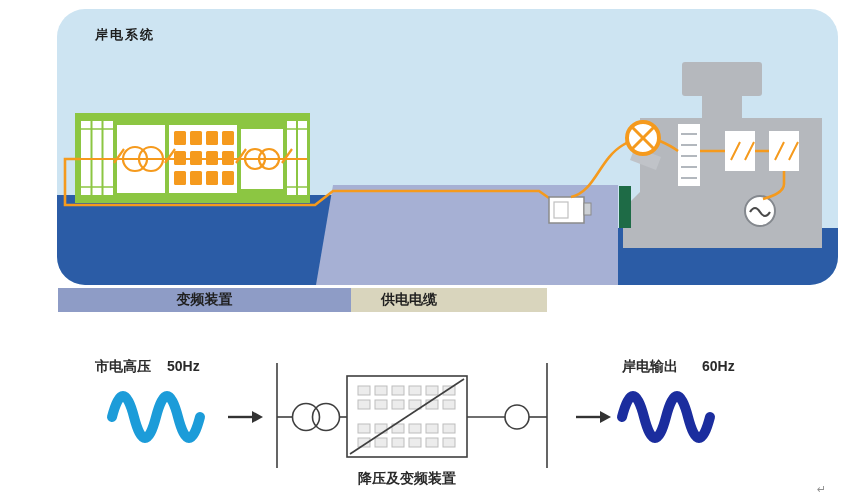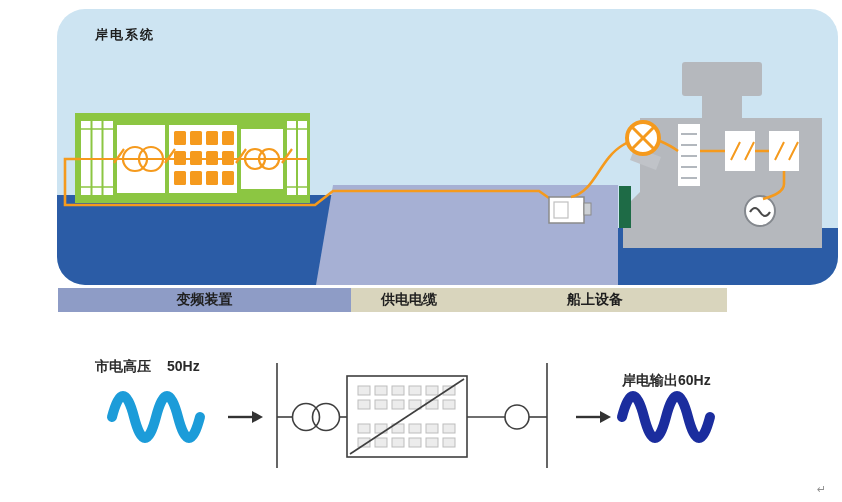--- a/index.html
+++ b/index.html
@@ -19,21 +19,21 @@
   .seg { display:flex; align-items:center; font-size:14px; font-weight:bold; color:#1f1f1f; height:24px; }
   .seg-1 { width:293px; justify-content:center; background:#8E9CC6; }
   .seg-2 { width:196px; padding-left:30px; background:#D9D5BD; }
   .seg-3 { width:125px; justify-content:center; background:#ffffff; border:1px solid #c6c6c6; }
   .seg-4 { width:180px; padding-left:20px; background:#D9D5BD; }
 
   
   .flow-svg { position:absolute; left:0; top:350px; }
   .flow-label { position:absolute; display:flex; font-size:14px; font-weight:bold; color:#2a2a2a; }
   .in-label  { left:95px;  top:358px; gap:16px; }
-  .out-label { left:622px; top:372px; }
+  .out-label { left:622px; top:358px; gap:24px; }
   .device-label { left:327px; top:470px; width:160px; justify-content:center; }
   .artifact { position:absolute; left:817px; top:483px; font-size:11px; color:#909090; }
 </style>
 </head>
 <body>
 
 <div class="stage">
 
   <div class="panel">
     <div class="panel-title">岸电系统</div>
@@ -142,23 +142,20 @@
       </g>
     </svg>
   </div>
 
   <div class="legend">
     <div class="seg seg-1">
       <span>变频装置</span>
     </div>
     <div class="seg seg-2">
       <span>供电电缆</span>
-    </div>
-    <div class="seg seg-4">
-      <span>船上设备</span>
     </div>
   </div>
 
   <svg class="flow-svg" width="842" height="152" viewBox="0 0 842 152">
     <path d="M112 67 Q123 25 134 67 T156 67 T178 67 T200 67" stroke="#1C9CD9" stroke-width="10" fill="none" stroke-linecap="round"></path>
     <g>
       <line x1="228" y1="67" x2="252" y2="67" stroke="#333333" stroke-width="2.4"></line>
       <polygon points="252,61 252,73 263,67" fill="#333333"></polygon>
     </g>
     <g stroke="#3f3f3f" stroke-width="1.6" fill="none">
@@ -208,15 +205,18 @@
   </svg>
 
   <div class="flow-label in-label">
     <span>市电高压</span>
     <span>50Hz</span>
   </div>
   <div class="flow-label out-label">
     <span>岸电输出</span>
     <span>60Hz</span>
   </div>
+  <div class="flow-label device-label">
+    <span>降压及变频装置</span>
+  </div>
 
   <div class="artifact">↵</div>
 </div>
 
 </body></html>

